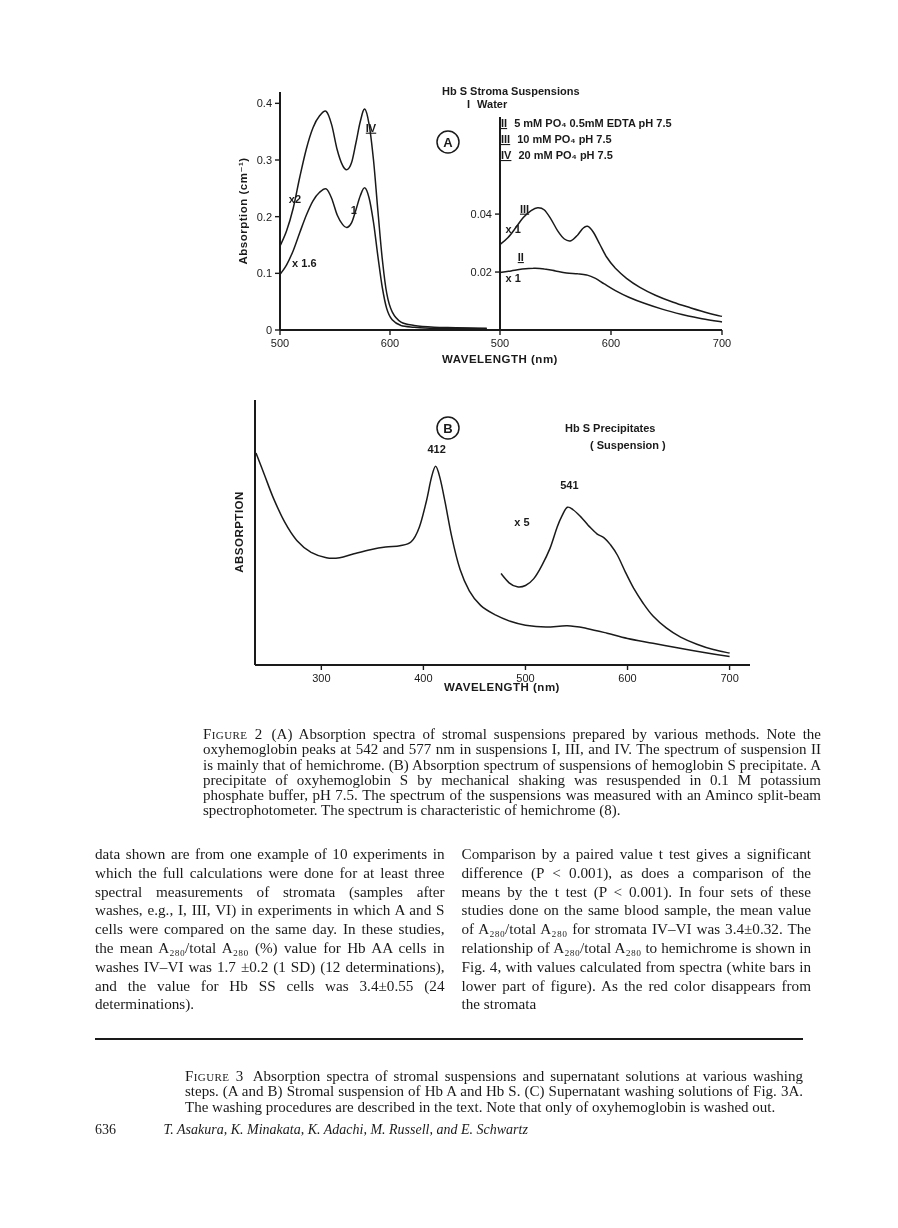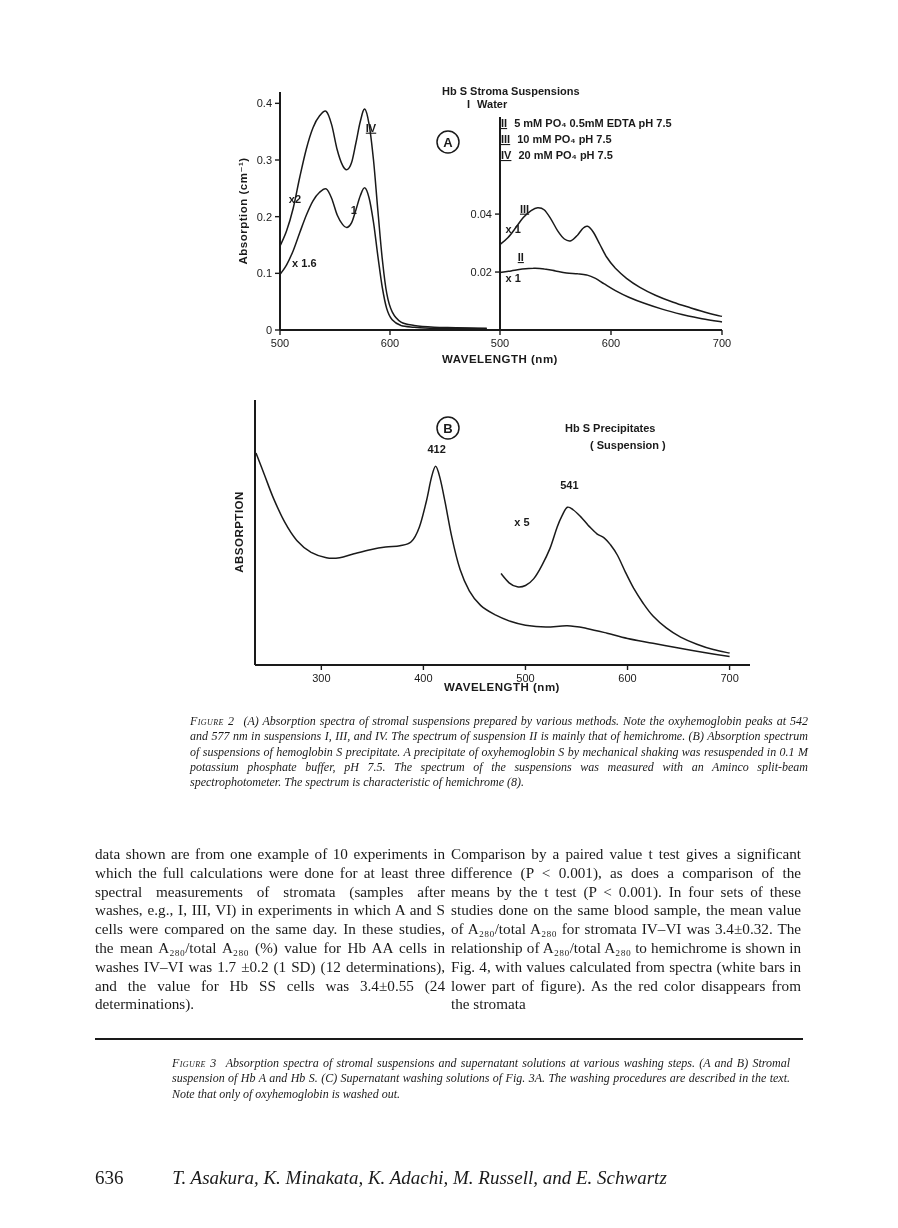--- a/index.html
+++ b/index.html
@@ -10,26 +10,26 @@
   .ticklabel{font-size:11px;}
   .axislabel{font-size:11.5px;font-weight:bold;letter-spacing:.5px;}
   .ann{font-size:11px;font-weight:bold;}
   .legtitle{font-size:11px;font-weight:bold;}
   .legitem{font-size:11px;font-weight:bold;}
   .panelletter{font-size:13px;font-weight:bold;}
   .u{text-decoration:underline;}
   .axis{stroke:#1a1a1a;stroke-width:2;fill:none;}
   .tick{stroke:#1a1a1a;stroke-width:1.4;}
   .curve{fill:none;stroke:#1a1a1a;stroke-width:1.5;}
-  .caption{position:absolute;font-size:12px;line-height:15.3px;text-align:justify;margin:4px;font-style:italic;}
+  .caption{position:absolute;font-size:15px;line-height:15.3px;text-align:justify;margin:17px;}
   .figlabel{font-variant:small-caps;letter-spacing:.4px;margin-right:9px;}
-  .cols{position:absolute;display:flex;gap:6px;}
+  .cols{position:absolute;display:flex;gap:17px;}
   .col{width:350px;margin:0;font-size:15.2px;line-height:18.8px;text-align:justify;}
   .rule{position:absolute;height:2px;background:#1a1a1a;}
-  .footer{position:absolute;font-size:19px;margin-top:45px;}
+  .footer{position:absolute;font-size:14px;}
   .pagenum{margin-right:44px;}
   .authors{font-style:italic;}
 </style>
 </head>
 <body>
 
 <div class="page">
 
   <svg id="chartA" class="chart" viewBox="0 0 540 295" style="left:235px;top:82px;width:540px;height:295px">
       <line x1="45" y1="10" x2="45" y2="248" class="axis"></line>

